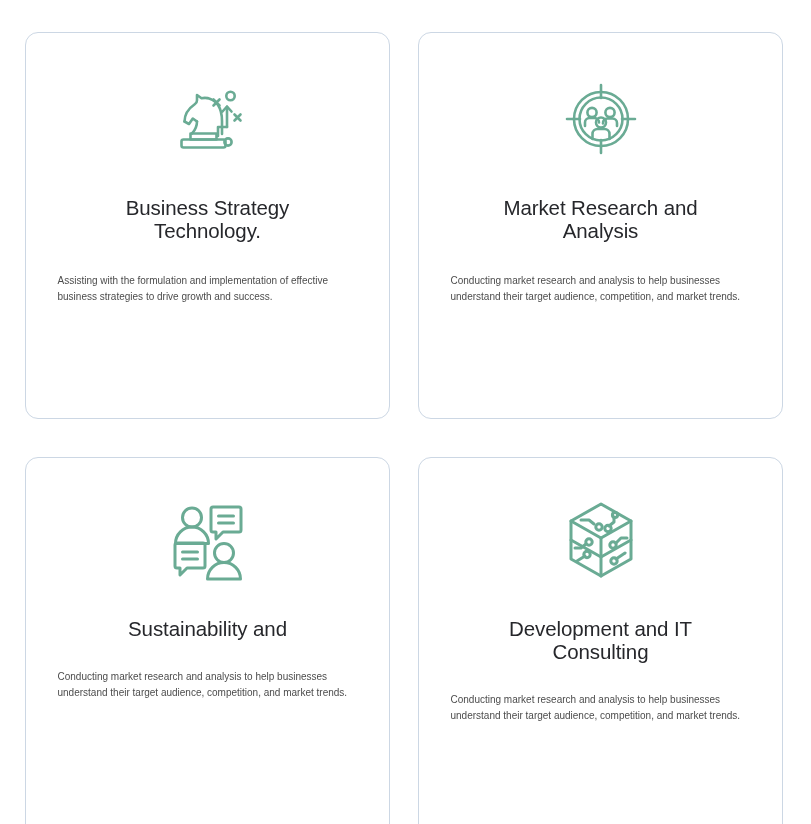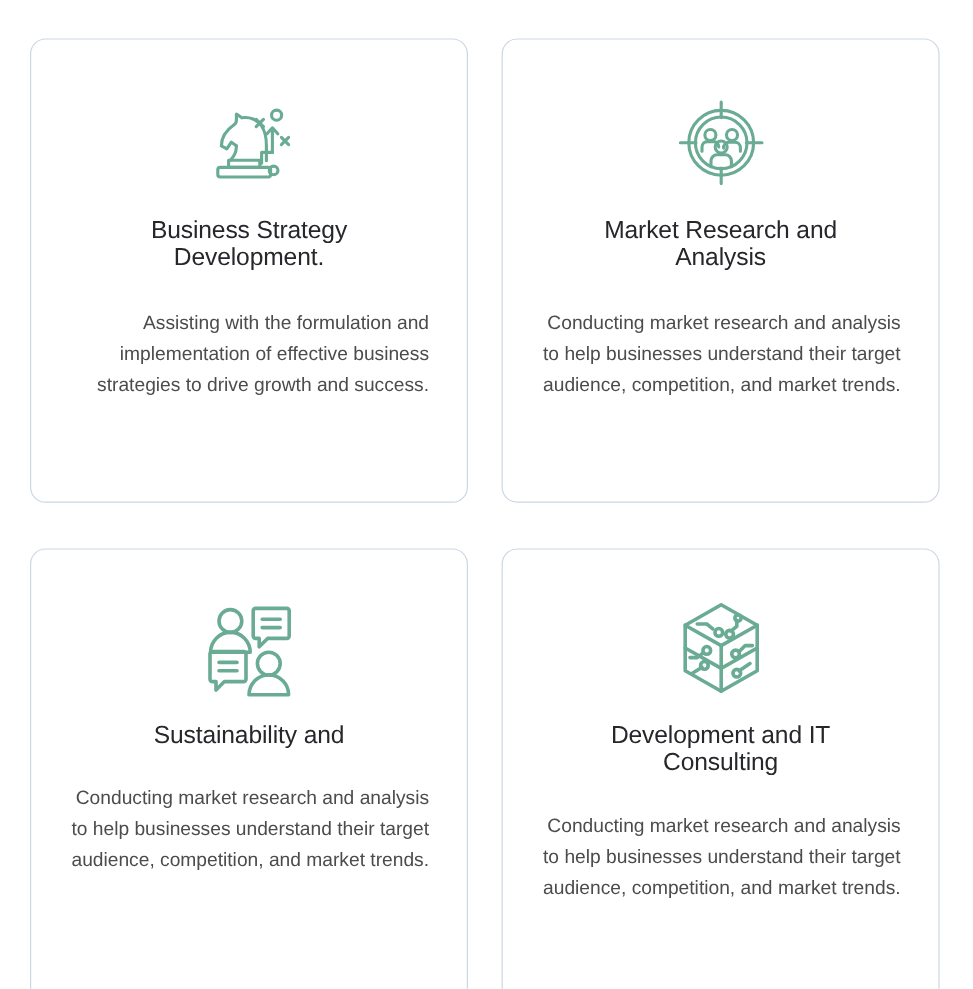--- a/index.html
+++ b/index.html
@@ -48,35 +48,35 @@
     flex: none;
   }
 
   .card-icon svg {
     display: block;
     width: 84px;
     height: 84px;
   }
 
   .card-title {
-    margin-top: 20px;
+    margin-top: 36px;
     font-size: 20.5px;
     line-height: 1.12;
     font-weight: 400;
     color: #26272b;
     text-align: center;
     letter-spacing: -0.1px;
   }
 
   .card-desc {
     margin-top: 30px;
-    font-size: 16px;
+    font-size: 10px;
     line-height: 1.62;
     color: #4c4c4c;
-    text-align: right;
+    text-align: left;
     max-width: 300px;
   }
 
   
   .service-card.row-2 {
     padding-top: 40px;
   }
   .service-card.row-2 .card-title { }
   .service-card.row-2 .card-desc { margin-top: 28px; }
 </style>
@@ -102,21 +102,21 @@
 
         <path d="M47.5 22.5l6 6M53.5 22.5l-6 6"></path>
         <path d="M68.5 37.5l6 6M74.5 37.5l-6 6"></path>
 
         <circle cx="64.5" cy="19" r="4.2"></circle>
         <circle cx="62" cy="65" r="3.6"></circle>
       </svg>
     </div>
     <div class="card-title">
       <span>Business Strategy</span><br>
-      <span>Development.</span>
+      <span>Technology.</span>
     </div>
     <div class="card-desc">Assisting with the formulation and implementation of effective business strategies to drive growth and success.</div>
   </div>
 
   <div class="service-card row-1">
     <div class="card-icon">
       <svg viewBox="0 0 84 84" fill="none" stroke="#6aab94" stroke-width="2.6" stroke-linecap="round" stroke-linejoin="round">
 
         <circle cx="42" cy="42" r="27"></circle>
         <circle cx="42" cy="42" r="21.5"></circle>

